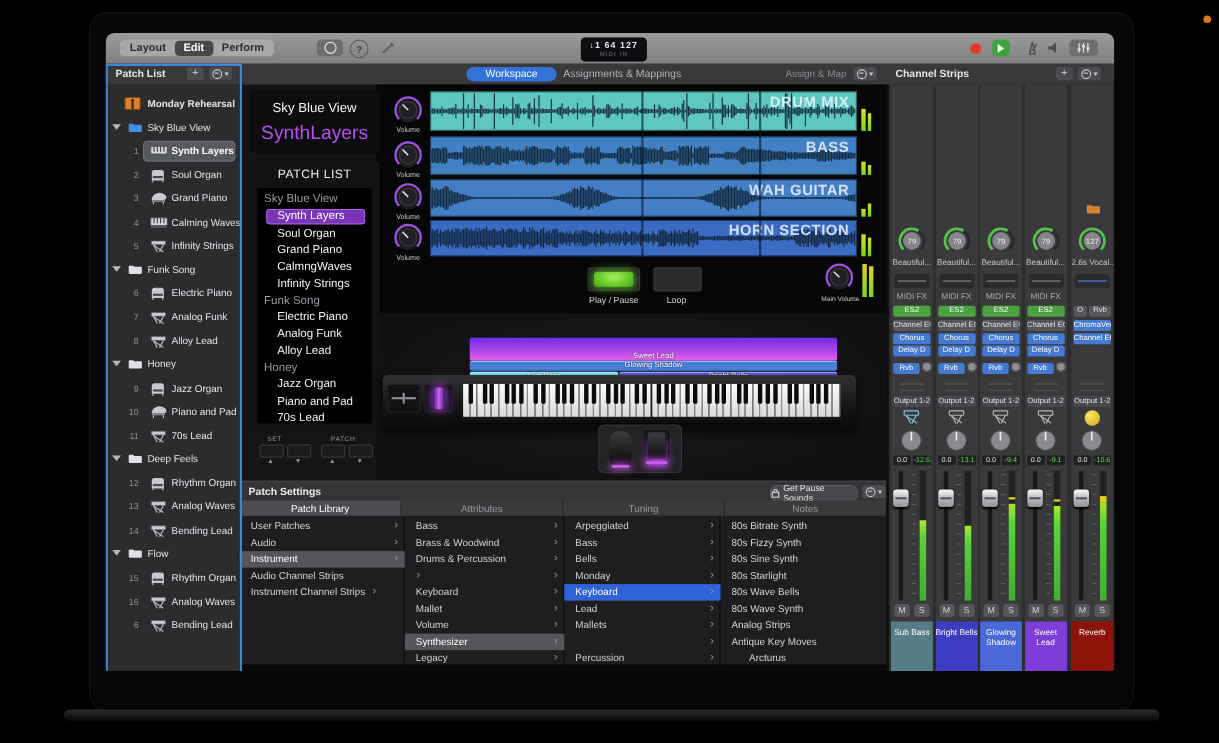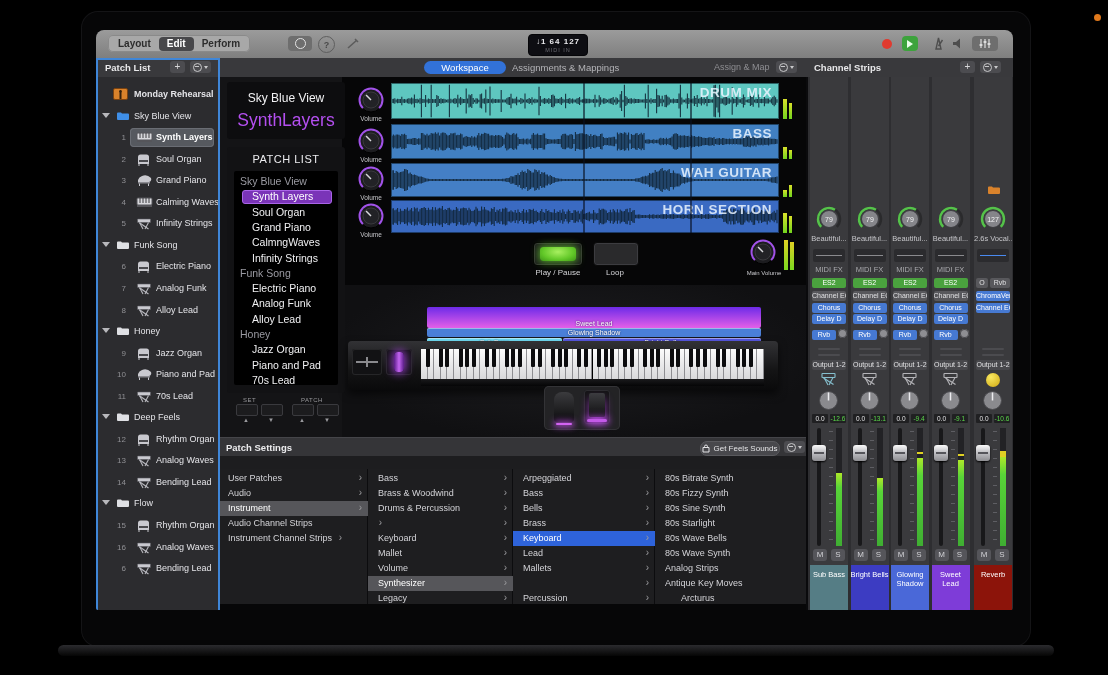--- a/index.html
+++ b/index.html
@@ -807,27 +807,33 @@
         </div>
     </div>
 
     <div id="patchsettings">
       <div id="ps-hdr">
         <span id="ps-title">Patch Settings</span>
         <span id="ps-getmore">
           <svg width="8" height="9" viewBox="0 0 8 9">
               <path d="M1 3.5 h6 v4.5 h-6 z M2.5 3.5 v-1 a1.5 1.5 0 0 1 3 0 v1" stroke="#e4e4e6" stroke-width="1" fill="none"></path>
             </svg>
-          <span>Get Feels Sounds</span>
+          <span>Get Pause Sounds</span>
         </span>
         <span class="gearbtn" style="left:566px;top:3px;">
             <span class="circ"></span>
             <span class="car"></span>
           </span>
       </div>
+      <div id="ps-tabs">
+          <div class="ps-tab active" style="left:0px;width:146px;">Patch Library</div>
+          <div class="ps-tab " style="left:147px;width:146px;">Attributes</div>
+          <div class="ps-tab " style="left:294px;width:146px;">Tuning</div>
+          <div class="ps-tab " style="left:441px;width:146px;">Notes</div>
+        </div>
       <div id="ps-browser">
           <div class="ps-colline" style="left:149px;"></div>
           <div class="ps-colline" style="left:294px;"></div>
           <div class="ps-colline" style="left:436px;"></div>
           <div class="ps-row" style="left:0px;top:2px;width:150px;">
         <span style="position:absolute;left:10px;">User Patches</span>
         <span class="ps-chev">›</span>
           </div>
           <div class="ps-row" style="left:0px;top:17px;width:150px;">
         <span style="position:absolute;left:10px;">Audio</span>
@@ -887,21 +893,21 @@
           </div>
           <div class="ps-row" style="left:295px;top:17px;width:142px;">
         <span style="position:absolute;left:10px;">Bass</span>
         <span class="ps-chev">›</span>
           </div>
           <div class="ps-row" style="left:295px;top:32px;width:142px;">
         <span style="position:absolute;left:10px;">Bells</span>
         <span class="ps-chev">›</span>
           </div>
           <div class="ps-row" style="left:295px;top:47px;width:142px;">
-        <span style="position:absolute;left:10px;">Brass</span>
+        <span style="position:absolute;left:10px;">Monday</span>
         <span class="ps-chev">›</span>
           </div>
           <div class="ps-row" style="left:295px;top:62px;width:142px;background:#2e63da;color:#fff;">
         <span style="position:absolute;left:10px;">Keyboard</span>
         <span class="ps-chev">›</span>
           </div>
           <div class="ps-row" style="left:295px;top:77px;width:142px;">
         <span style="position:absolute;left:10px;">Lead</span>
         <span class="ps-chev">›</span>
           </div>

